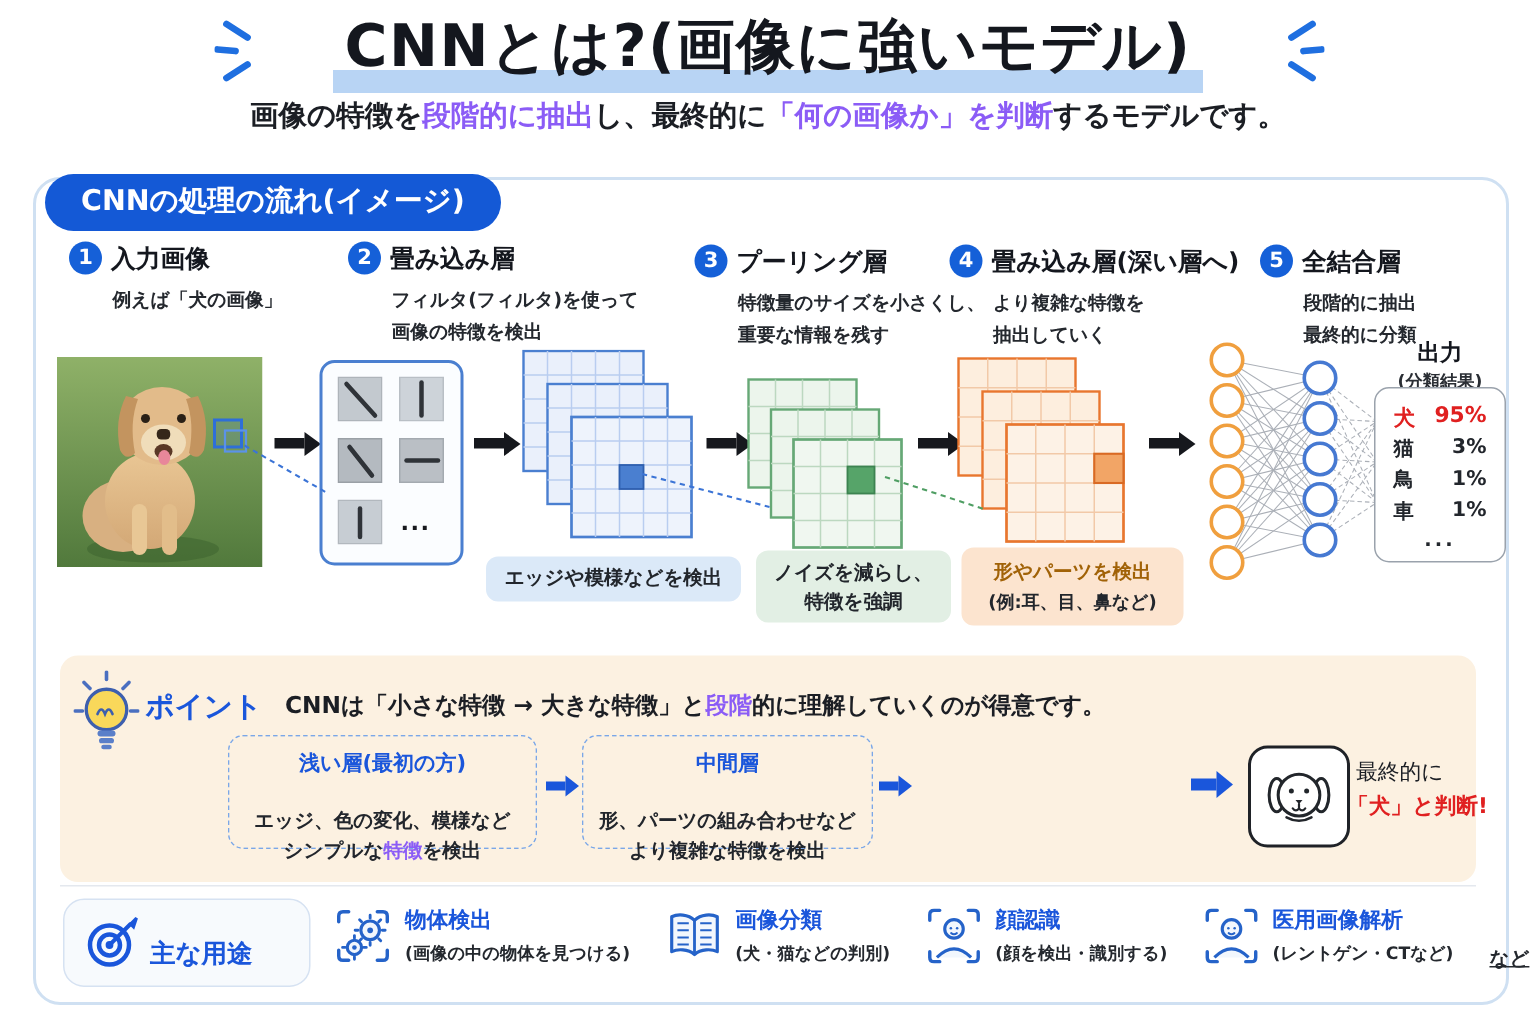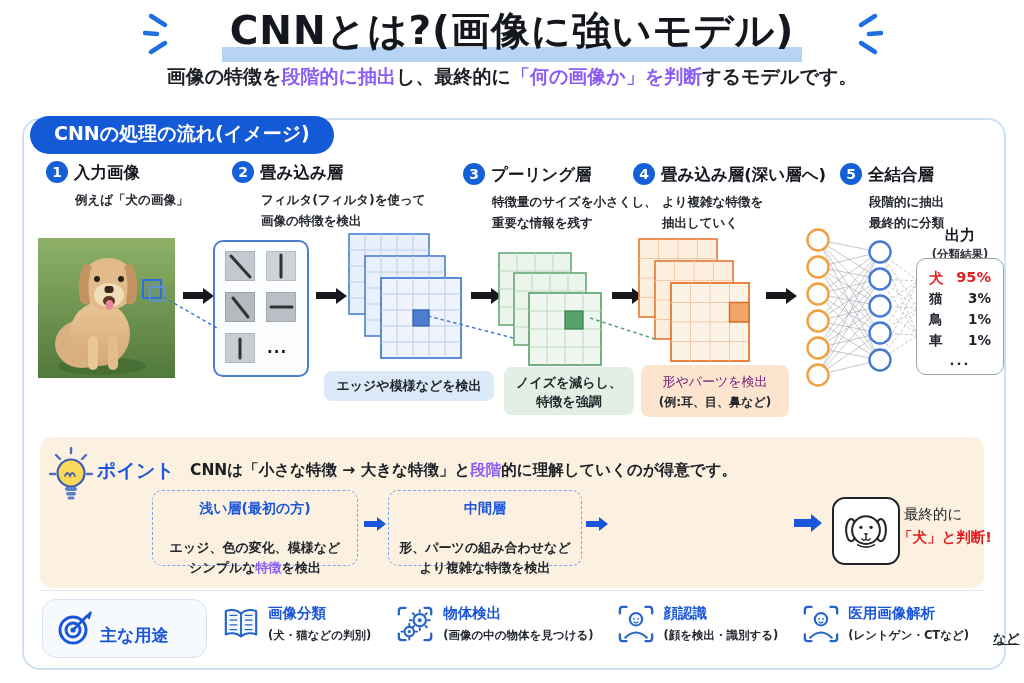--- a/index.html
+++ b/index.html
@@ -39,21 +39,21 @@
   
   .filter-panel{left:213px;top:240px;width:92px;height:133px;border:2px solid #4a7fd0;border-radius:10px;background:#fbfdff;}
   .ftile{position:absolute;width:30px;height:30px;}
   .fdots{position:absolute;font-size:15px;font-weight:800;color:#16181d;letter-spacing:1px;}
 
   
   .cap{border-radius:8px;text-align:center;font-size:13px;font-weight:700;color:#22262c;}
   .cap-blue{background:#dbe9f8;}
   .cap-green{background:#e2efe4;}
   .cap-orange{background:#fce4cf;}
-  .cap .dt{color:#701a75;font-weight:400;}
+  .cap .dt{color:#a16207;font-weight:700;}
   .cap .ds{font-size:12px;font-weight:600;}
 
   
   .out-label{left:912px;top:226px;width:96px;text-align:center;font-size:15px;font-weight:800;color:#14171e;line-height:1.2;}
   .out-sub{font-size:11.5px;font-weight:700;color:#2a2e34;}
   .out-box{left:916px;top:258px;width:88px;height:117px;border:1.5px solid #9aa2ac;border-radius:10px;background:#fff;
     padding:10px 12px 0 12px;box-sizing:border-box;}
   .out-row{display:flex;justify-content:space-between;font-size:13.5px;font-weight:700;color:#22262c;height:21px;}
   .out-row.hl{color:#e02020;font-size:14.5px;}
   .out-more{text-align:center;font-size:13px;font-weight:800;letter-spacing:2px;color:#22262c;}
@@ -409,31 +409,20 @@
     <circle cx="15" cy="19" r="13" fill="none" stroke="#1a56db" stroke-width="3"></circle>
     <circle cx="15" cy="19" r="7" fill="none" stroke="#1a56db" stroke-width="3"></circle>
     <circle cx="15" cy="19" r="2.6" fill="#1a56db"></circle>
     <line x1="15" y1="19" x2="29" y2="5" stroke="#1a56db" stroke-width="2.6" stroke-linecap="round"></line>
     <path d="M29,5 L33,1 L31,7 Z M29,5 L25,9" fill="#1a56db" stroke="#1a56db" stroke-width="2"></path>
   </svg>
   <div class="abs uses-label">主な用途</div>
 
   <div class="abs uses-row">
     <div class="use-item">
-      <svg width="38" height="40" viewBox="0 0 40 40">
-        <path d="M20,9 C15.5,4.5 8,4.5 4,6.5 V31 C8,29 15.5,29 20,33 C24.5,29 32,29 36,31 V6.5 C32,4.5 24.5,4.5 20,9 Z" fill="#f2f7fd" stroke="#2563c9" stroke-width="2.2" stroke-linejoin="round"></path>
-        <line x1="20" y1="9" x2="20" y2="33" stroke="#2563c9" stroke-width="2"></line>
-        <path d="M8,11 h8 M8,16 h8 M8,21 h8 M8,26 h8 M24,11 h8 M24,16 h8 M24,21 h8 M24,26 h8" stroke="#2563c9" stroke-width="1.4"></path>
-      </svg>
-      <div>
-        <div class="use-title">画像分類</div>
-        <div class="use-desc">(犬・猫などの判別)</div>
-      </div>
-    </div>
-    <div class="use-item">
       <svg width="40" height="40" viewBox="0 0 42 42">
         <g stroke="#2563c9" stroke-width="2.4" fill="none" stroke-linecap="round">
           <path d="M4,11 V7 Q4,4 7,4 H11"></path>
             <path d="M31,4 H35 Q38,4 38,7 V11"></path>
           <path d="M38,31 V35 Q38,38 35,38 H31"></path>
             <path d="M11,38 H7 Q4,38 4,35 V31"></path>
         </g>
         <g stroke="#2563c9" stroke-width="2.2" fill="#f2f7fd">
           <circle cx="26" cy="17" r="6.5"></circle>
           <circle cx="26" cy="17" r="2" fill="#2563c9" stroke="none"></circle>
@@ -444,20 +433,31 @@
           <path d="M26,8.5 v-2 M26,25.5 v2 M17.5,17 h-2 M34.5,17 h2 M20,11 l-1.4,-1.4 M32,23 l1.4,1.4 M32,11 l1.4,-1.4 M20,23 l-1.4,1.4"></path>
           <path d="M15,22.5 v-1.8 M15,35.5 v1.8 M8.5,29 h-1.8 M21.5,29 h1.8"></path>
         </g>
       </svg>
       <div>
         <div class="use-title">物体検出</div>
         <div class="use-desc">(画像の中の物体を見つける)</div>
       </div>
     </div>
     <div class="use-item">
+      <svg width="38" height="40" viewBox="0 0 40 40">
+        <path d="M20,9 C15.5,4.5 8,4.5 4,6.5 V31 C8,29 15.5,29 20,33 C24.5,29 32,29 36,31 V6.5 C32,4.5 24.5,4.5 20,9 Z" fill="#f2f7fd" stroke="#2563c9" stroke-width="2.2" stroke-linejoin="round"></path>
+        <line x1="20" y1="9" x2="20" y2="33" stroke="#2563c9" stroke-width="2"></line>
+        <path d="M8,11 h8 M8,16 h8 M8,21 h8 M8,26 h8 M24,11 h8 M24,16 h8 M24,21 h8 M24,26 h8" stroke="#2563c9" stroke-width="1.4"></path>
+      </svg>
+      <div>
+        <div class="use-title">画像分類</div>
+        <div class="use-desc">(犬・猫などの判別)</div>
+      </div>
+    </div>
+    <div class="use-item">
       <svg width="38" height="40" viewBox="0 0 40 42">
         <g stroke="#2563c9" stroke-width="2.4" fill="none" stroke-linecap="round">
           <path d="M3,10 V6 Q3,3 6,3 H10"></path>
             <path d="M30,3 H34 Q37,3 37,6 V10"></path>
           <path d="M37,32 V36 Q37,39 34,39 H30"></path>
             <path d="M10,39 H6 Q3,39 3,36 V32"></path>
         </g>
         <circle cx="20" cy="16" r="6.5" fill="#f2f7fd" stroke="#2563c9" stroke-width="2.2"></circle>
         <circle cx="17.8" cy="15.5" r="0.9" fill="#2563c9"></circle>
           <circle cx="22.2" cy="15.5" r="0.9" fill="#2563c9"></circle>

